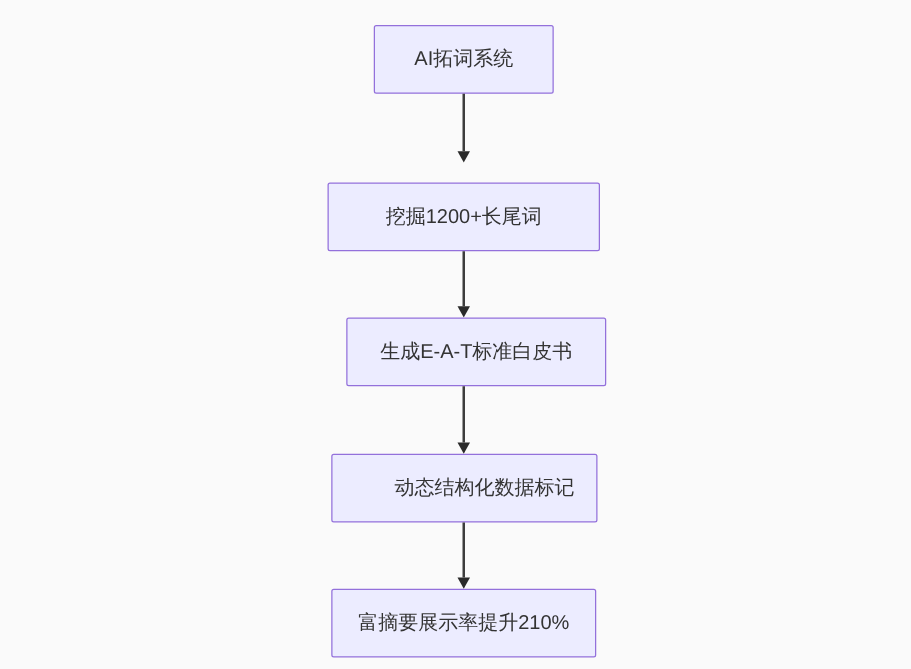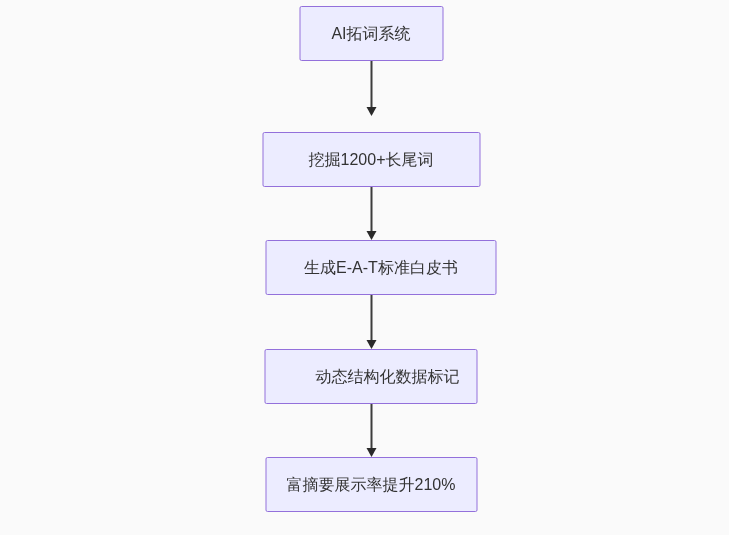--- a/index.html
+++ b/index.html
@@ -11,21 +11,21 @@
     overflow: hidden;
     font-family: "Liberation Sans", sans-serif;
   }
   .canvas {
     position: relative;
     width: 729px;
     height: 535px;
   }
   .flow-column {
     position: absolute;
-    top: 6px;
+    top: 20px;
     left: 371px;
     transform: translateX(-50%);
     display: flex;
     flex-direction: column;
     align-items: center;
   }
   .node {
     box-sizing: border-box;
     height: 55px;
     background: #ECECFF;
@@ -34,21 +34,21 @@
     display: flex;
     align-items: center;
     justify-content: center;
     color: #333333;
     font-size: 16px;
     line-height: 1;
     white-space: nowrap;
   }
   .n0 { width: 144px; }
   .n1 { width: 218px; margin-top: 16px; }
-  .n2 { width: 231px; margin-left: 20px; }
+  .n2 { width: 208px; margin-left: 20px; }
   .n3 { width: 213px; padding-left: 33px; }
   .n4 { width: 212px; }
 
   .edge {
     display: flex;
     flex-direction: column;
     align-items: center;
   }
   .e0 { height: 55px; }
   .e1 { height: 53px; }

